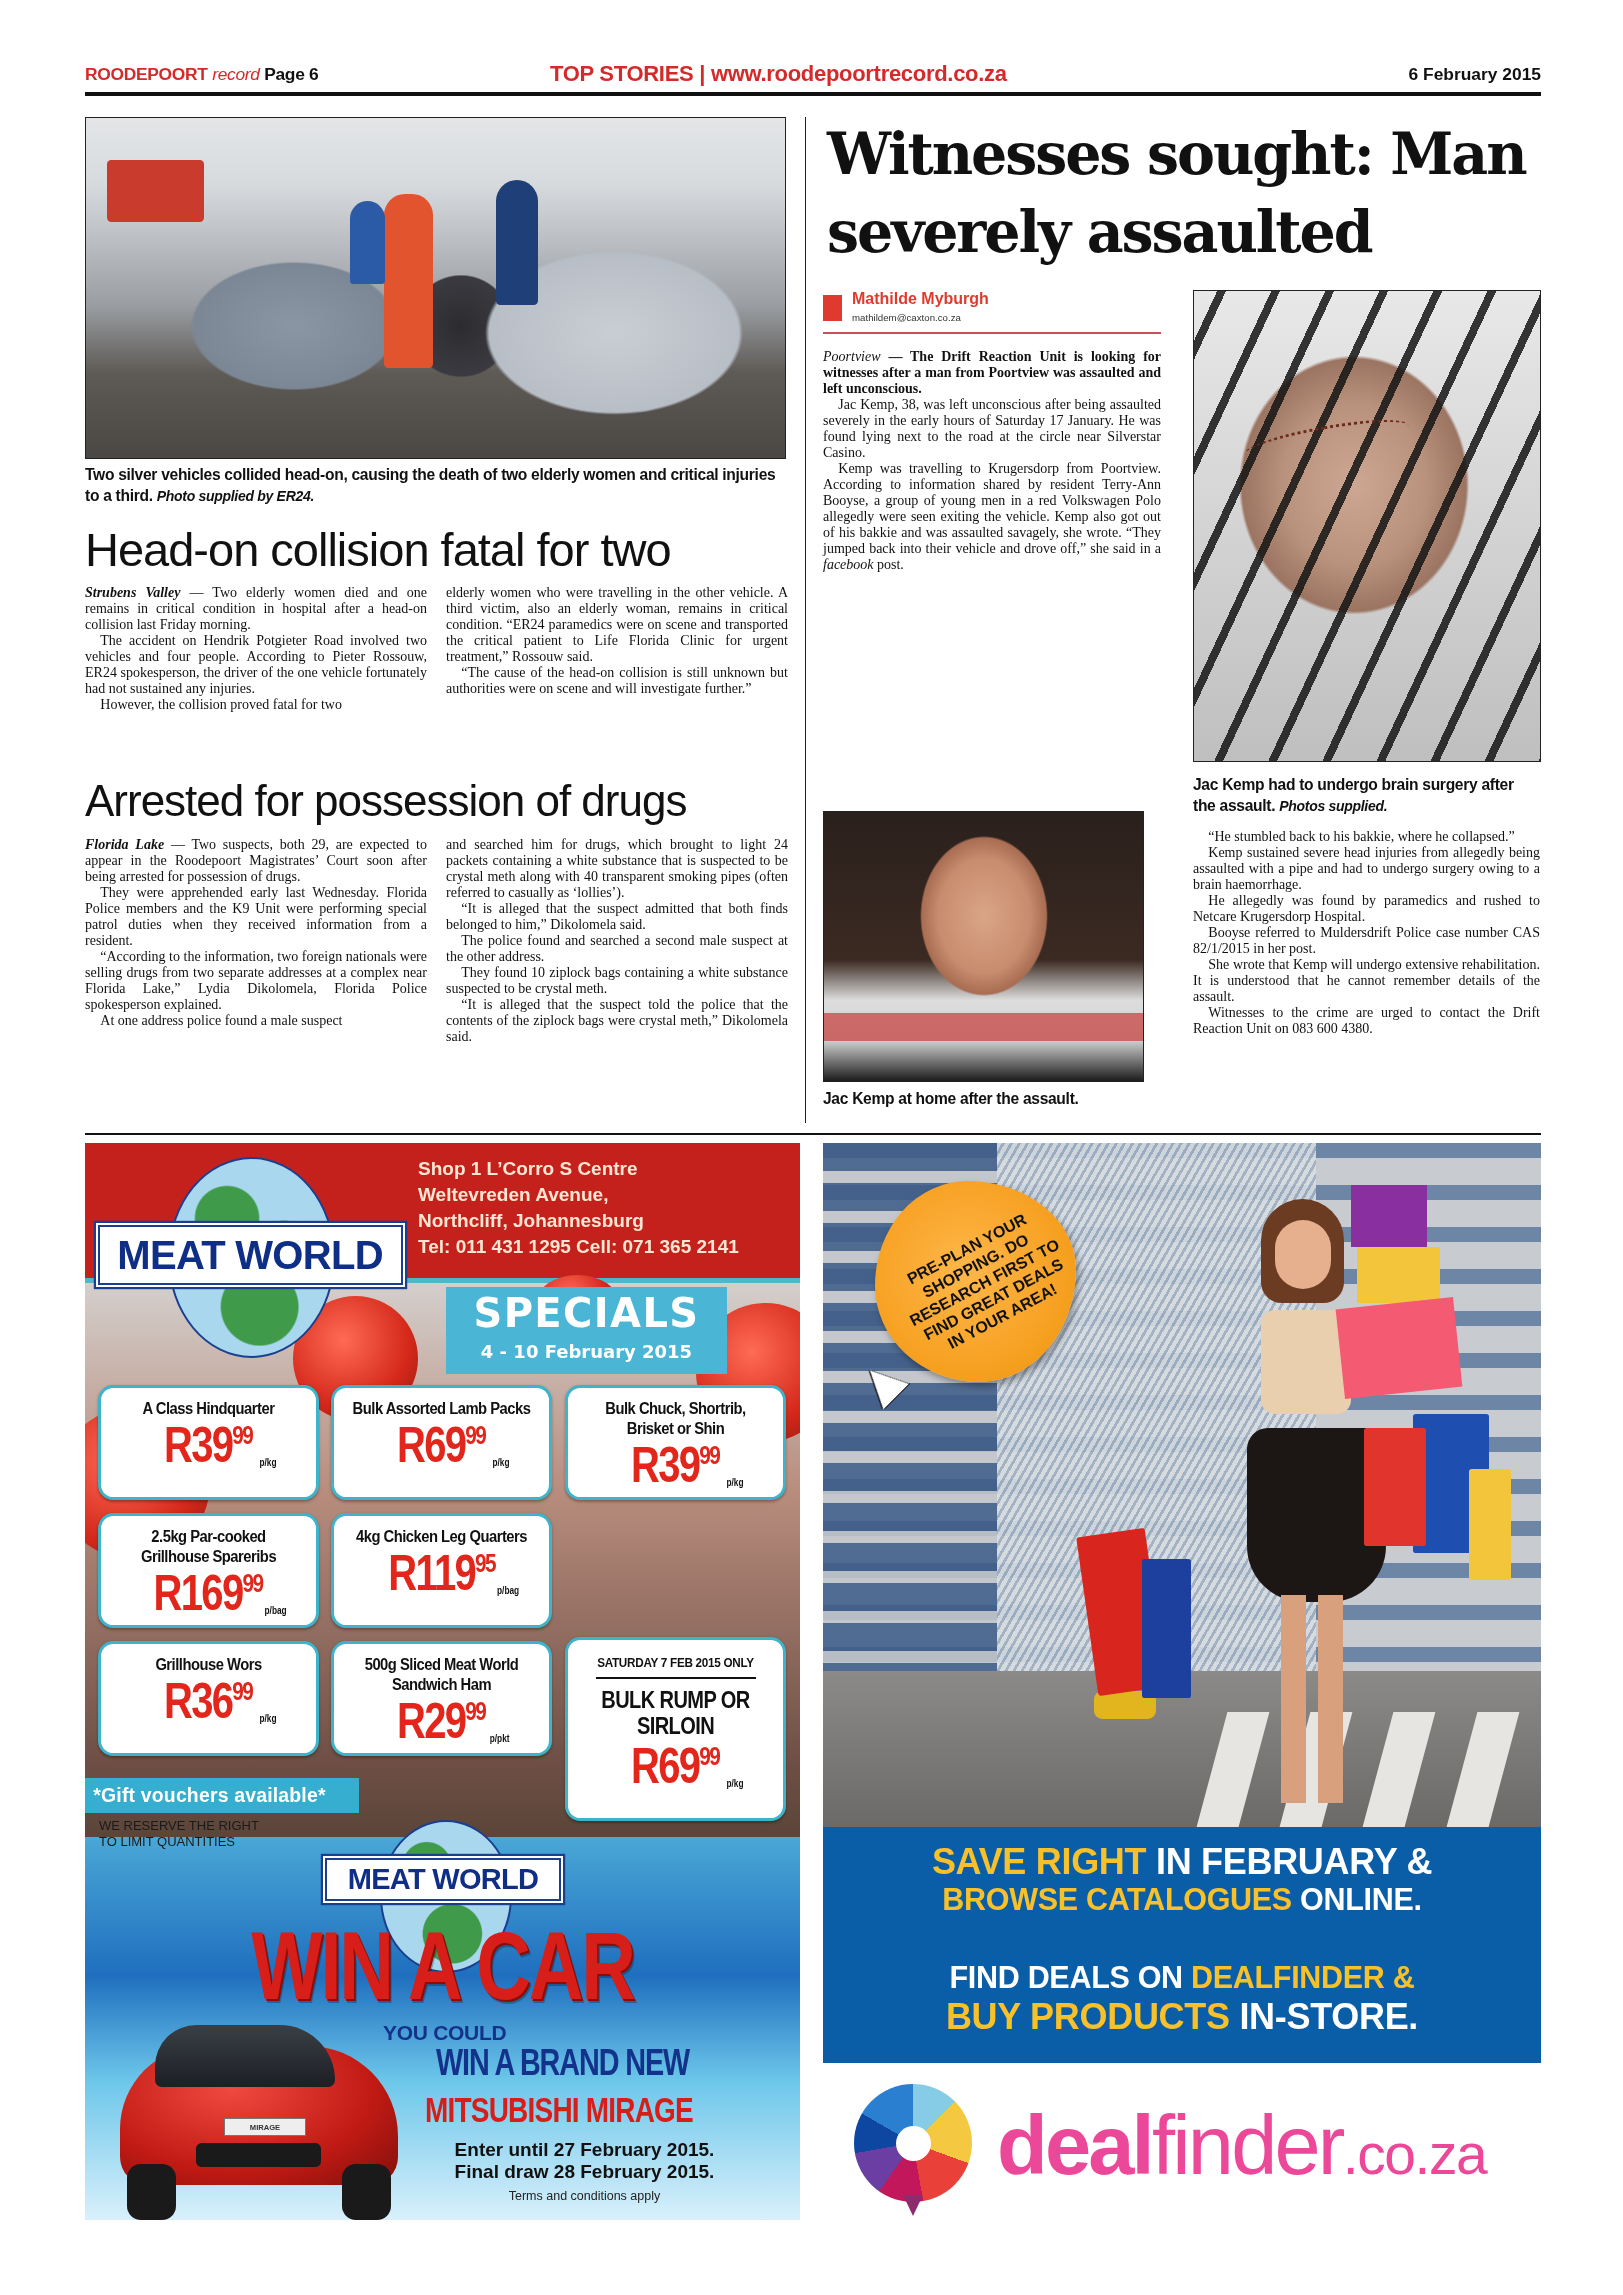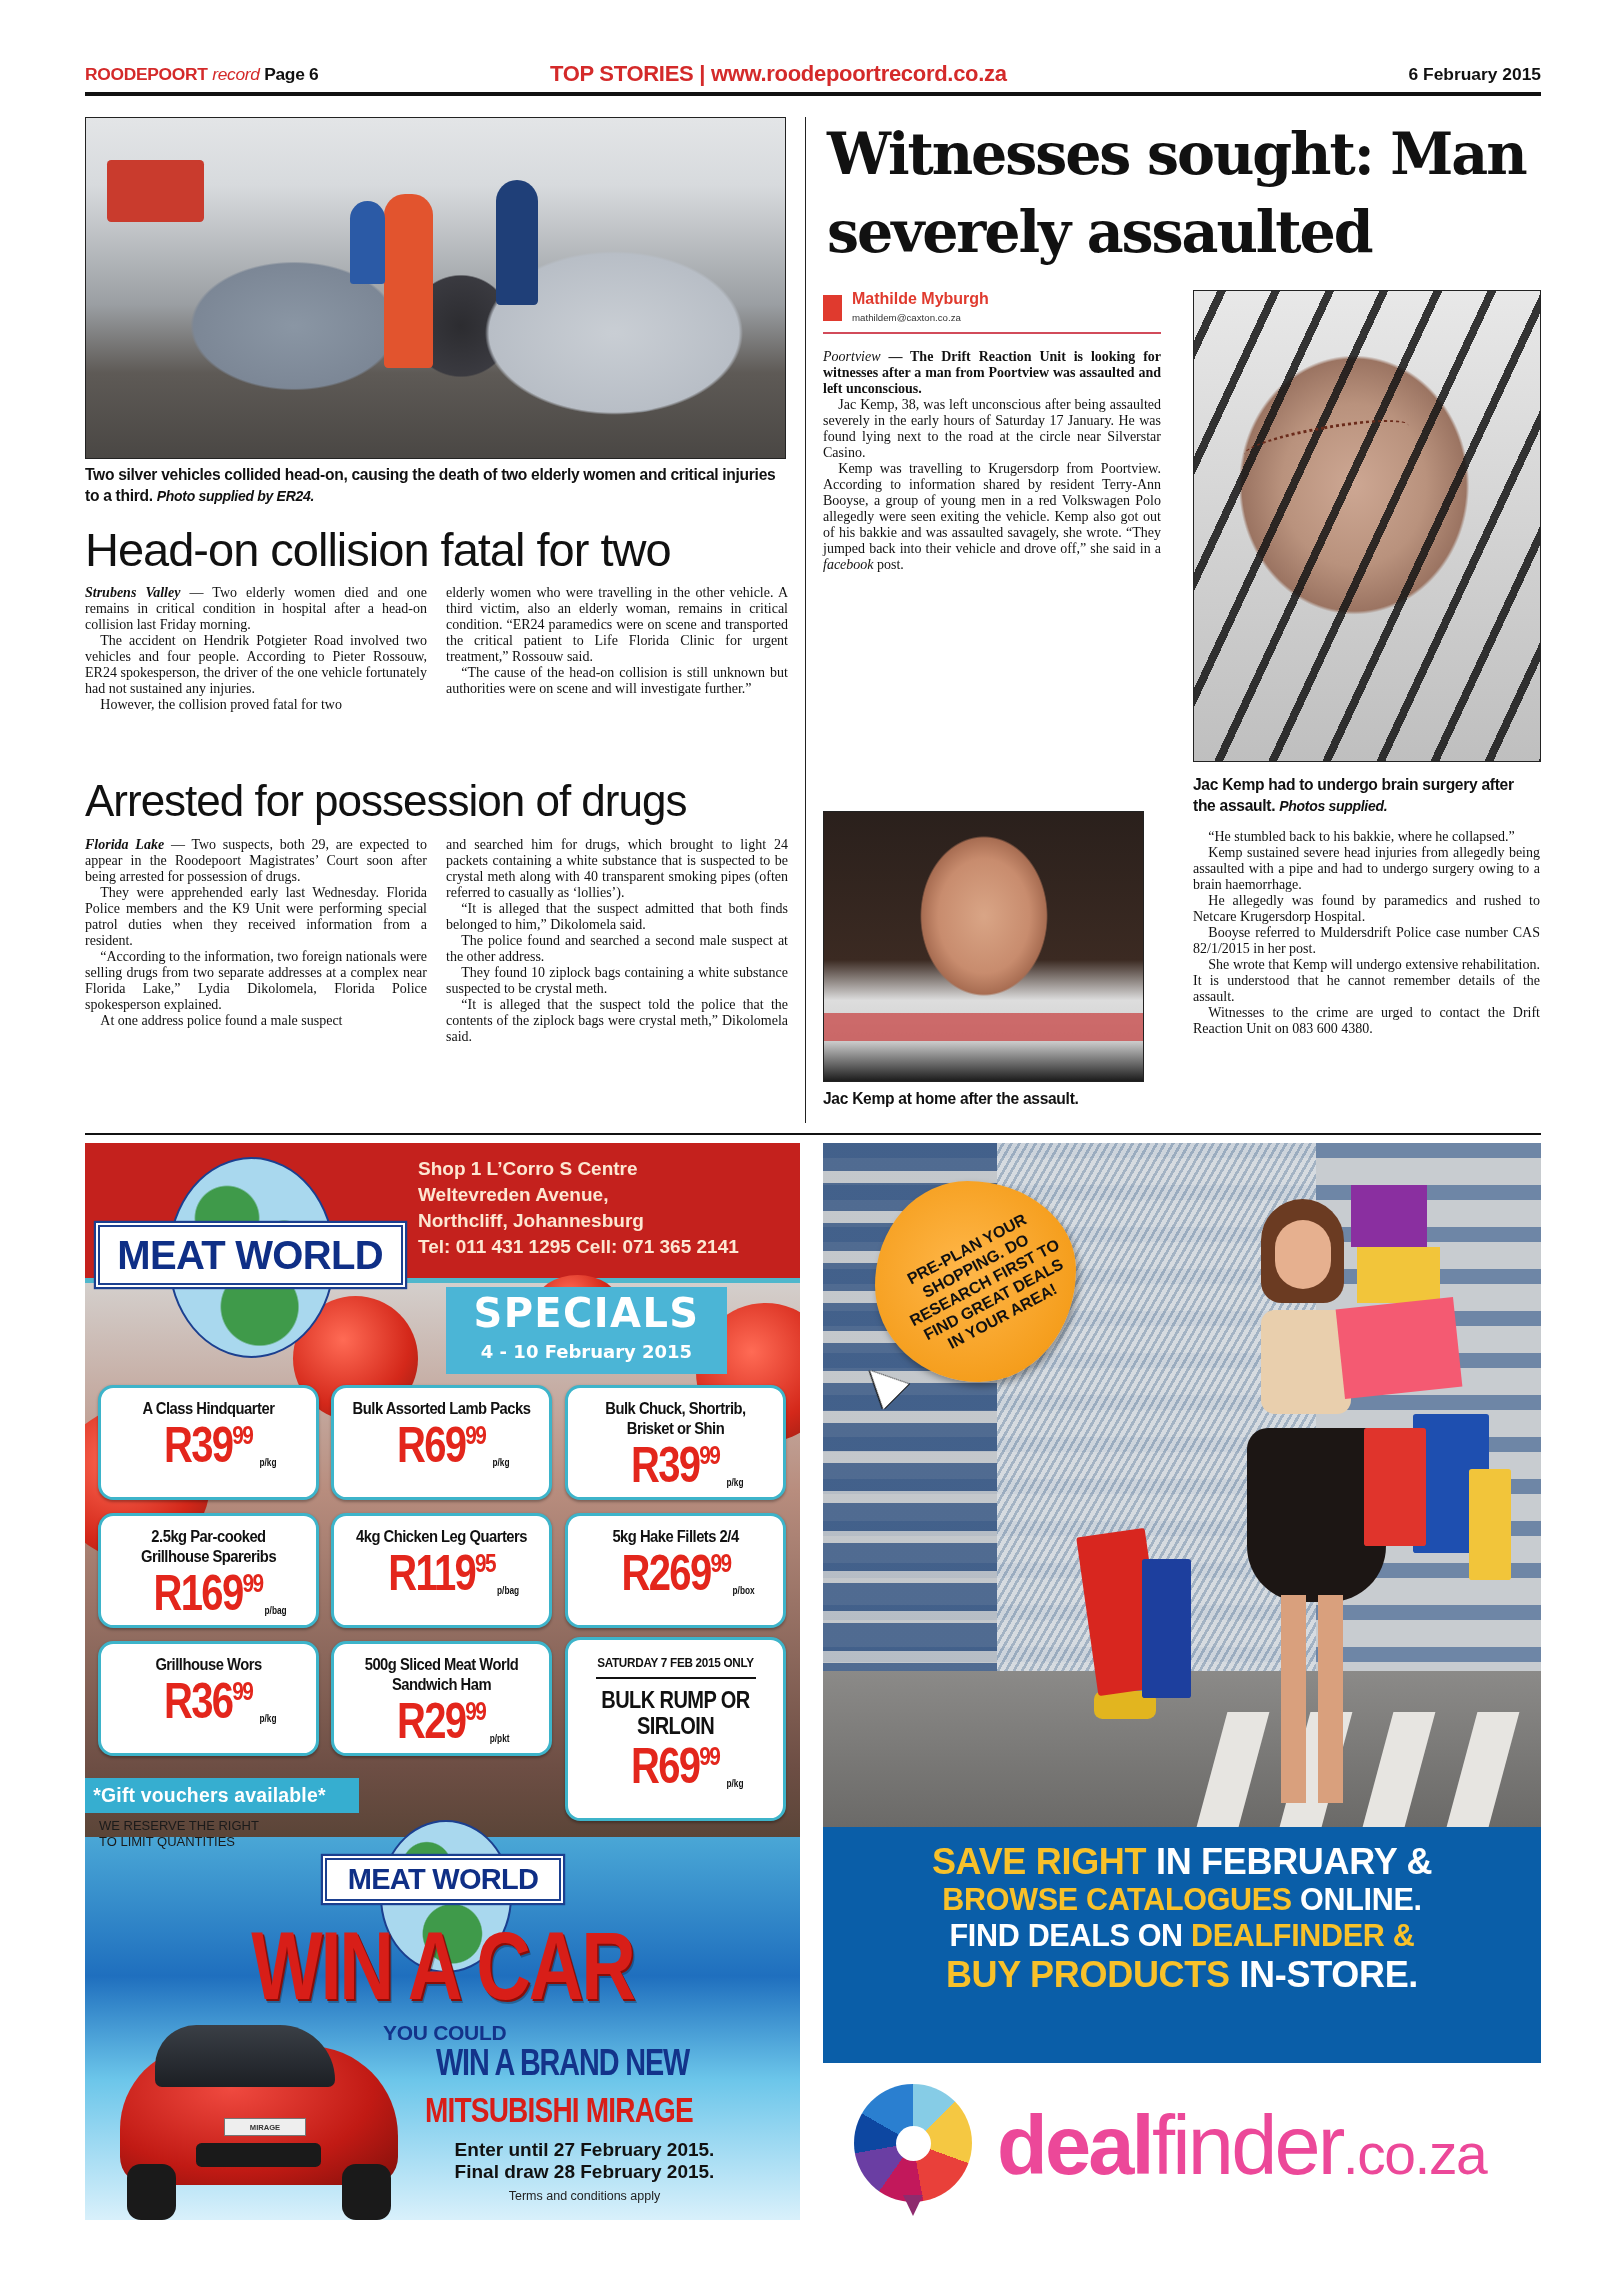--- a/index.html
+++ b/index.html
@@ -131,21 +131,21 @@
   .woman .top { position: absolute; left: 42px; top: 111px; width: 90px; height: 104px; background: #e9cfad; border-radius: 14px; }
   .woman .skirt { position: absolute; left: 28px; top: 229px; width: 139px; height: 174px; background: #1c1614; border-radius: 21px 21px 56px 56px; }
   .woman .legs { position: absolute; left: 62px; top: 396px; width: 62px; height: 208px; background: linear-gradient(to right, #d9a07d 0 40%, transparent 40% 60%, #d9a07d 60%); }
   .box { position: absolute; }
   .bag { position: absolute; border-radius: 2.8px; }
 
   .blue-panel { position: absolute; left: 0; top: 684px; width: 718px; height: 236px; background: #0a5ea8; text-align: center; font-family: "Liberation Sans", sans-serif; font-weight: bold; color: #fff; }
   .blue-panel .y { color: #f8c12a; }
   .blue-panel .l1 { font-size: 36px; line-height: 40px; margin-top: 15.3px; letter-spacing: -0.3px; }
   .blue-panel .l2 { font-size: 30.5px; line-height: 35px; letter-spacing: -0.3px; }
-  .blue-panel .l3 { font-size: 30.5px; line-height: 37px; letter-spacing: -0.3px; }
+  .blue-panel .l3 { font-size: 30.5px; line-height: 37px; margin-top: 42px; letter-spacing: -0.3px; }
   .blue-panel .l4 { font-size: 36px; line-height: 42px; letter-spacing: -0.3px; }
   .df-logo { position: absolute; left: 31px; top: 941px; width: 118px; height: 132px; }
   .df-ring { position: absolute; left: 0; top: 0; width: 118px; height: 118px; border-radius: 50%;
     background: conic-gradient(#86cce6 0 45deg, #f5c842 45deg 110deg, #e9403a 110deg 170deg, #c2185b 170deg 215deg, #6a3ea3 215deg 260deg, #0d47a1 260deg 300deg, #2a7fd0 300deg 360deg); }
   .df-hole { position: absolute; left: 42px; top: 42px; width: 35px; height: 35px; background: #fff; border-radius: 50%; }
   .df-tip { position: absolute; left: 49px; top: 111px; width: 0; height: 0; border-left: 10.4px solid transparent; border-right: 10.4px solid transparent; border-top: 21px solid #8e2b6e; }
   .df-word { position: absolute; left: 174px; top: 951px; font-family: "Liberation Sans", sans-serif; font-size: 83px; line-height: 104px; color: #ec4899; letter-spacing: -2.8px; }
   .df-word .strong { font-weight: bold; }
   .df-word .dom { font-size: 57px; letter-spacing: -1.4px; }
 </style>
@@ -272,24 +272,20 @@
     <div class="price"><span class="main">R39</span><span class="cents">99</span><span class="unit">p/kg</span></div>
   </div>
 
   <div class="deal" style="left:12.5px;top:370px;">
     <div class="name">2.5kg Par-cooked Grillhouse Spareribs</div>
     <div class="price"><span class="main">R169</span><span class="cents">99</span><span class="unit">p/bag</span></div>
   </div>
   <div class="deal" style="left:246px;top:370px;">
     <div class="name">4kg Chicken Leg Quarters</div>
     <div class="price"><span class="main">R119</span><span class="cents">95</span><span class="unit">p/bag</span></div>
-  </div>
-  <div class="deal" style="left:480px;top:370px;">
-    <div class="name">5kg Hake Fillets 2/4</div>
-    <div class="price"><span class="main">R269</span><span class="cents">99</span><span class="unit">p/box</span></div>
   </div>
 
   <div class="deal" style="left:12.5px;top:498px;">
     <div class="name">Grillhouse Wors</div>
     <div class="price"><span class="main">R36</span><span class="cents">99</span><span class="unit">p/kg</span></div>
   </div>
   <div class="deal" style="left:246px;top:498px;">
     <div class="name">500g Sliced Meat World Sandwich Ham</div>
     <div class="price"><span class="main">R29</span><span class="cents">99</span><span class="unit">p/pkt</span></div>
   </div>

